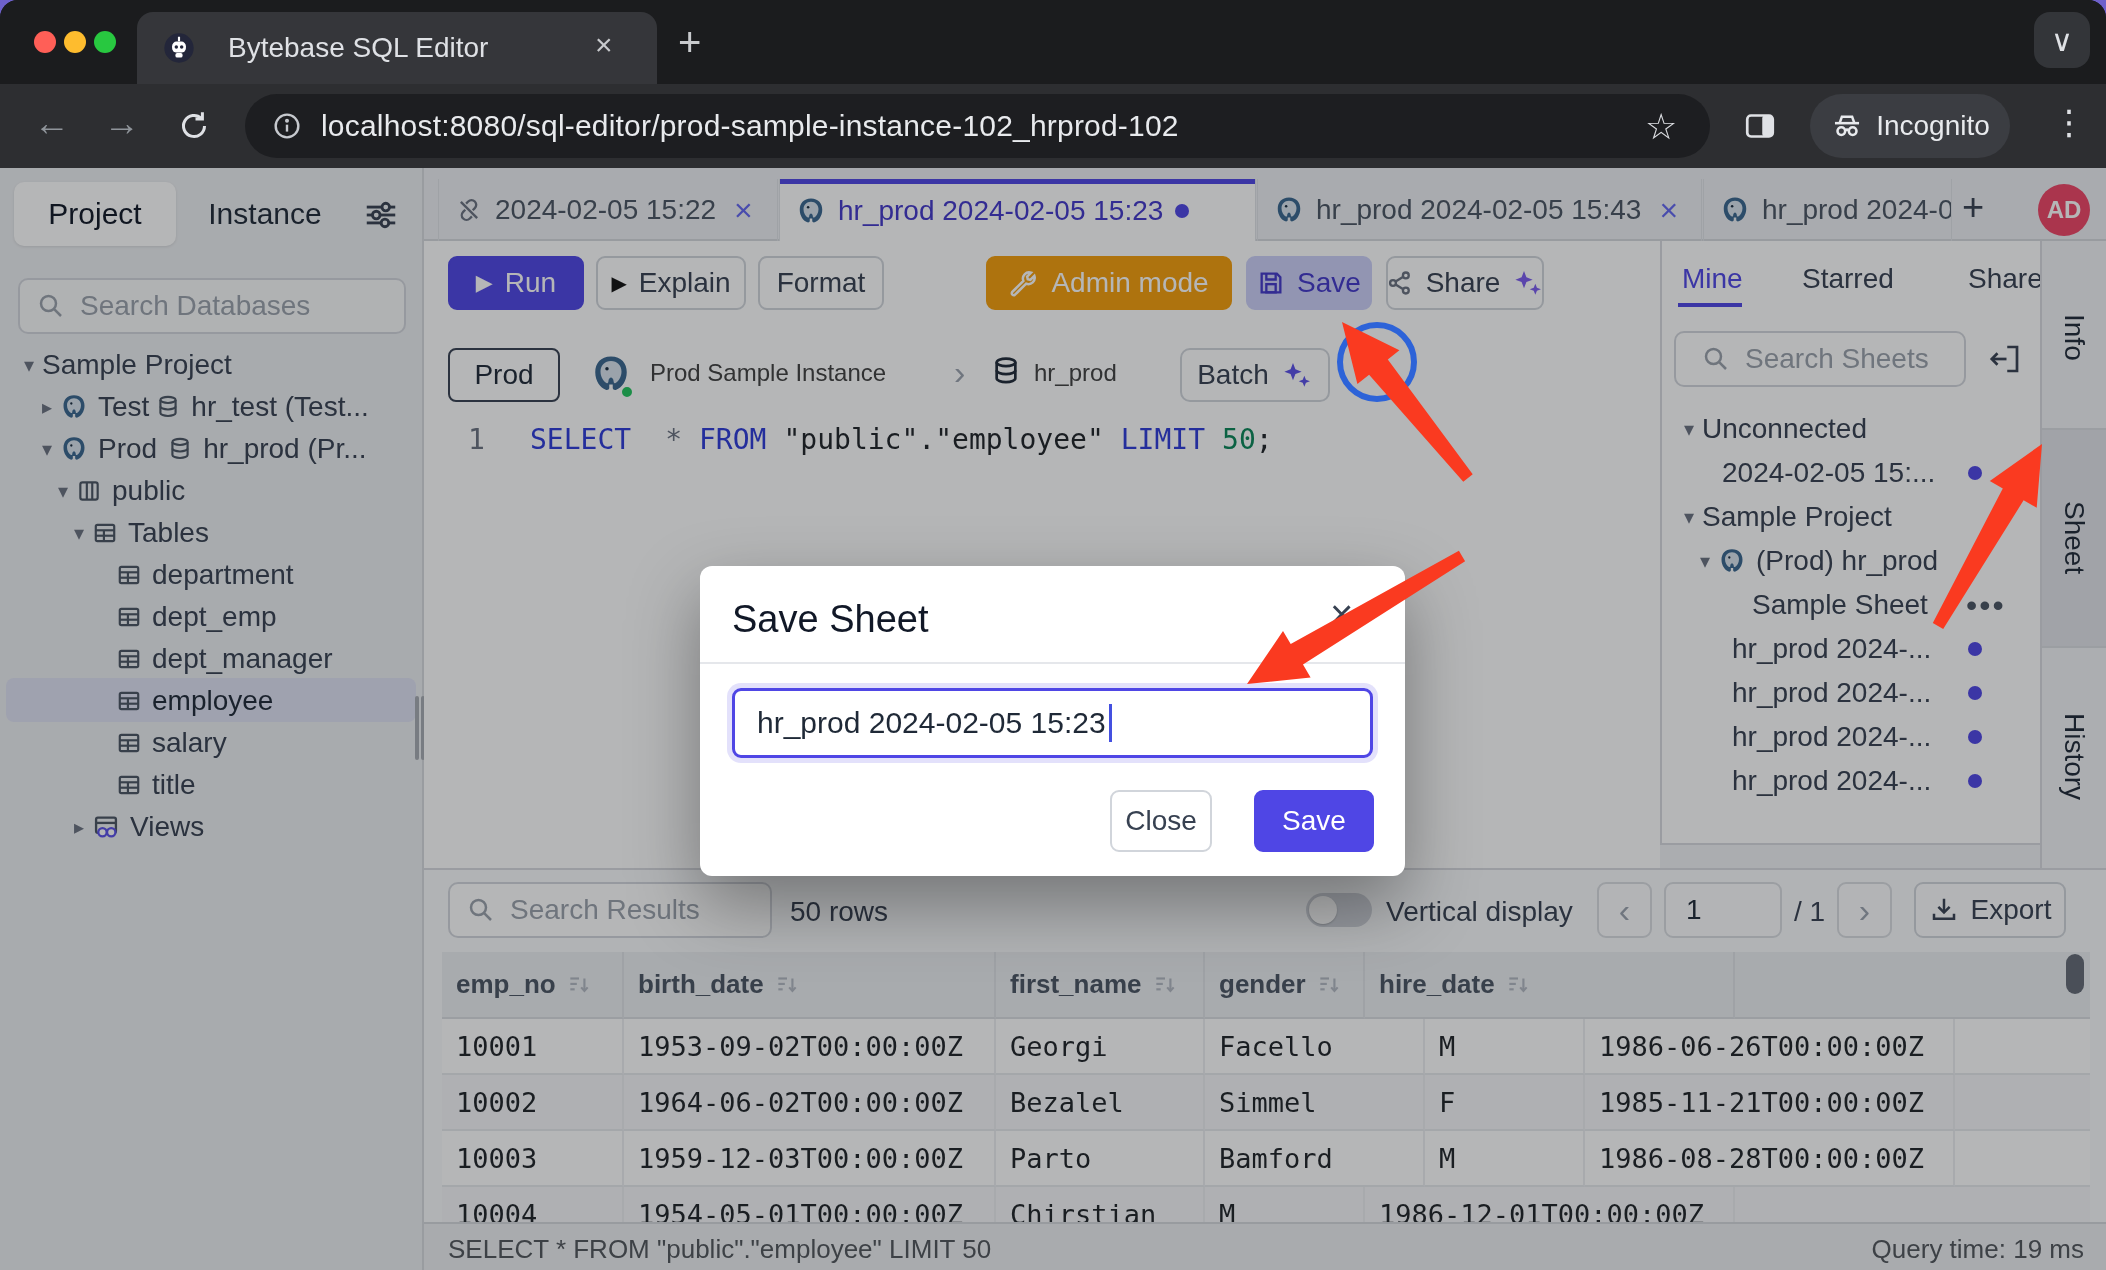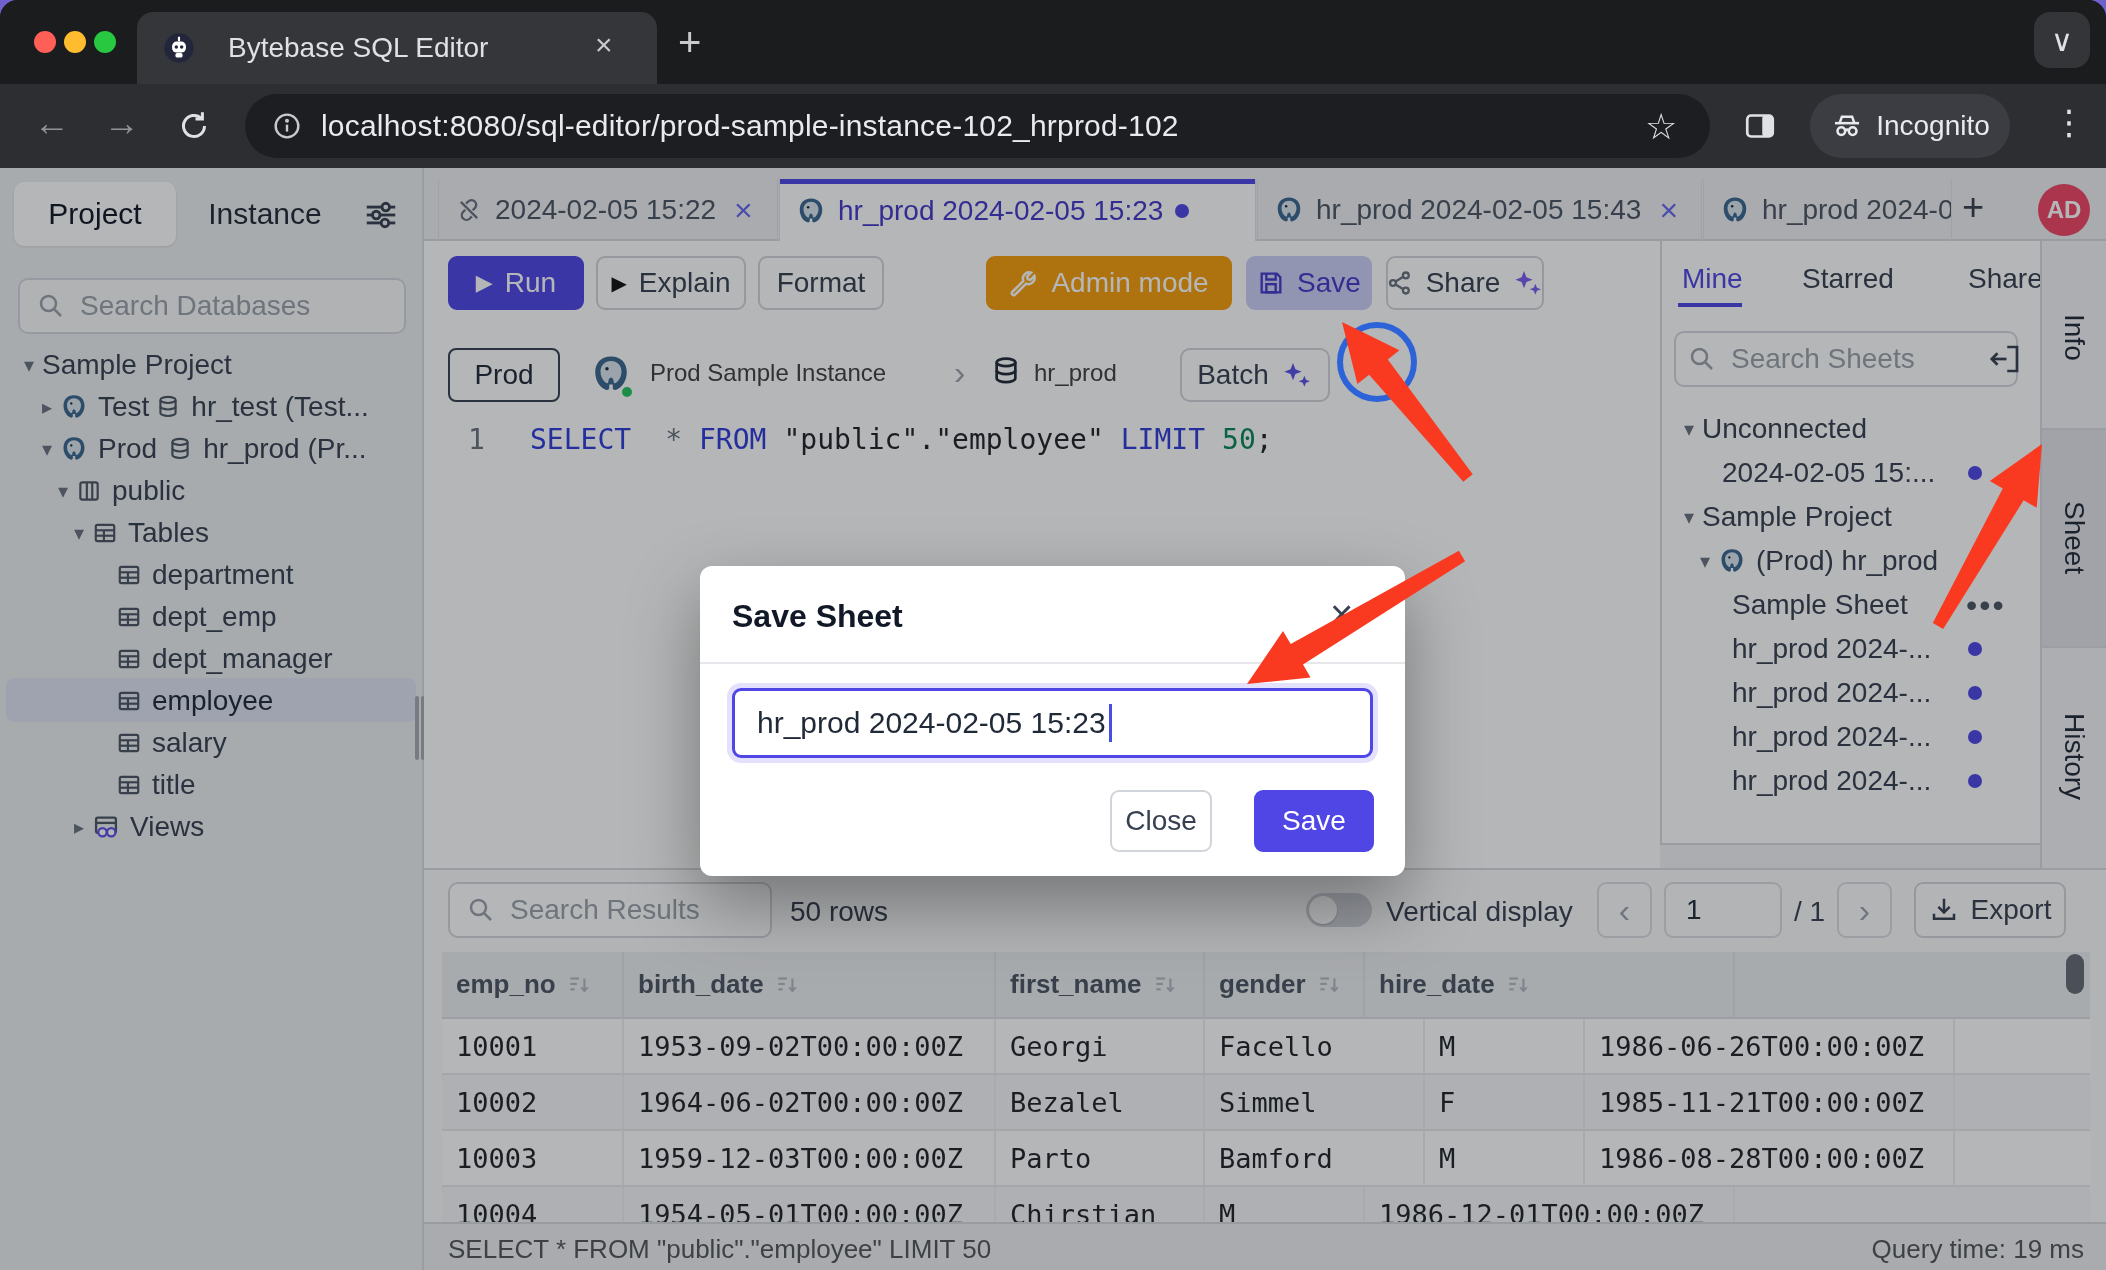--- a/index.html
+++ b/index.html
@@ -71,21 +71,21 @@
 .th{display:flex;align-items:center;padding-left:14px;gap:10px;border-right:2px solid #dfe2e7;border-bottom:2px solid #d9dce1;font-size:26px;font-weight:bold;color:#4b5563;flex:none}
 .tr{display:flex;height:56px;background:#fff}
 .tr.alt{background:#f6f7f9}
 .td{display:flex;align-items:center;padding-left:14px;border-right:2px solid #eceef1;border-bottom:2px solid #e7e9ed;font-family:"DejaVu Sans Mono",monospace;font-size:27px;color:#1f2328;flex:none;white-space:nowrap;overflow:hidden}
 .vscroll{position:absolute;right:6px;top:2px;width:18px;height:40px;border-radius:9px;background:#646b76}
 
 .statusbar{position:absolute;left:0;top:1054px;width:1682px;height:48px;background:#eef0f2;border-top:2px solid #d5d8dd;font-size:26px;color:#52565c}
 
 .dim{position:absolute;left:0;top:168px;width:2106px;height:1102px;background:rgba(16,18,24,.31);z-index:30}
 .modal{position:absolute;left:700px;top:566px;width:705px;height:310px;background:#fff;border-radius:12px;box-shadow:0 28px 70px rgba(0,0,0,.35);z-index:40}
-.modal-title{font-size:32px;color:#111827;font-weight:700}
+.modal-title{font-size:38px;color:#111827;font-weight:400}
 .modal-x{color:#374151;font-size:40px}
 .m-input{position:absolute;left:32px;top:122px;width:641px;height:70px;border:3px solid #4f46e5;border-radius:9px;box-shadow:0 0 0 5px rgba(79,70,229,.16);display:flex;align-items:center;padding-left:22px;font-size:30px;color:#1f2937}
 .caret{display:inline-block;width:3px;height:38px;background:#4450e0;margin-left:3px}
 .mbtn{position:absolute;top:224px;height:62px;border-radius:9px;font-size:28px}
 #anno{position:absolute;inset:0;z-index:50;pointer-events:none}
 </style>
 </head>
 <body>
 
 <div class="screen">
@@ -482,21 +482,21 @@
             <span class="plain">;</span>
           </div>
         </div>
 
         <div class="rsb">
           <span class="rtab active abs" style="left:20px;top:22px">Mine</span>
           <span class="abs" style="left:16px;top:62px;width:64px;height:4px;background:#4f46e5"></span>
           <span class="rtab abs" style="left:140px;top:22px">Starred</span>
           <span class="rtab abs" style="left:306px;top:22px">Share</span>
 
-          <div class="searchbox hc" style="position:absolute;left:12px;top:90px;width:344px;height:56px;padding-left:11px">
+          <div class="searchbox hc" style="position:absolute;left:12px;top:90px;width:292px;height:56px;padding-left:25px">
             <span>
                 <svg width="30" height="30" viewBox="0 0 24 24">
                   <circle cx="10" cy="10" r="6" fill="none" stroke="currentColor" stroke-width="2"></circle>
                   <line x1="14.5" y1="14.5" x2="20" y2="20" stroke="currentColor" stroke-width="2"></line>
                 </svg>
               </span>
             <span style="display:inline-block;width:186px;overflow:hidden;white-space:nowrap">Search Sheets</span>
           </div>
           <span class="abs" style="left:325px;top:100px;color:#374151">
             <svg width="36" height="36" viewBox="0 0 24 24" fill="none" stroke="currentColor" stroke-width="1.8">
@@ -522,21 +522,21 @@
             <span class="chev">▾</span>
             <span class="ticon">
                 <svg width="28" height="28" viewBox="0 0 24 24">
                   <path d="M12 2C6 2 3 6 3 11c0 5 3 9 6 10 1 .4 2-.2 2-1v-2h2v2c0 .8 1 1.4 2 1 3-1 6-5 6-10 0-5-3-9-9-9z" fill="#39668f"></path>
                   <path d="M12 4.5c-3.5 0-6 2.6-6 6 0 3 1.6 5.6 3.4 6.6.8.4 1.1-.2 1.1-.8 0-1.4 1-2.3 1.5-2.3s1.5.9 1.5 2.3c0 .6.3 1.2 1.1.8 1.8-1 3.4-3.6 3.4-6.6 0-3.4-2.5-6-6-6z" fill="#d9e4ee"></path>
                   <circle cx="9.7" cy="9" r="1" fill="#17293c"></circle>
                 </svg>
               </span>
             <span>(Prod) hr_prod</span>
           </div>
-          <div class="srow hc" style="top:342px;padding-left:70px">
+          <div class="srow hc" style="top:342px;padding-left:90px">
             <span>Sample Sheet</span>
             <span style="position:absolute;left:304px;color:#4b5563;font-size:32px;letter-spacing:2px">•••</span>
           </div>
           <div class="srow hc" style="top:386px;padding-left:70px">
             <span>hr_prod 2024-...</span>
             <span class="dot" style="position:absolute;left:306px"></span>
           </div>
           <div class="srow hc" style="top:430px;padding-left:70px">
             <span>hr_prod 2024-...</span>
             <span class="dot" style="position:absolute;left:306px"></span>

